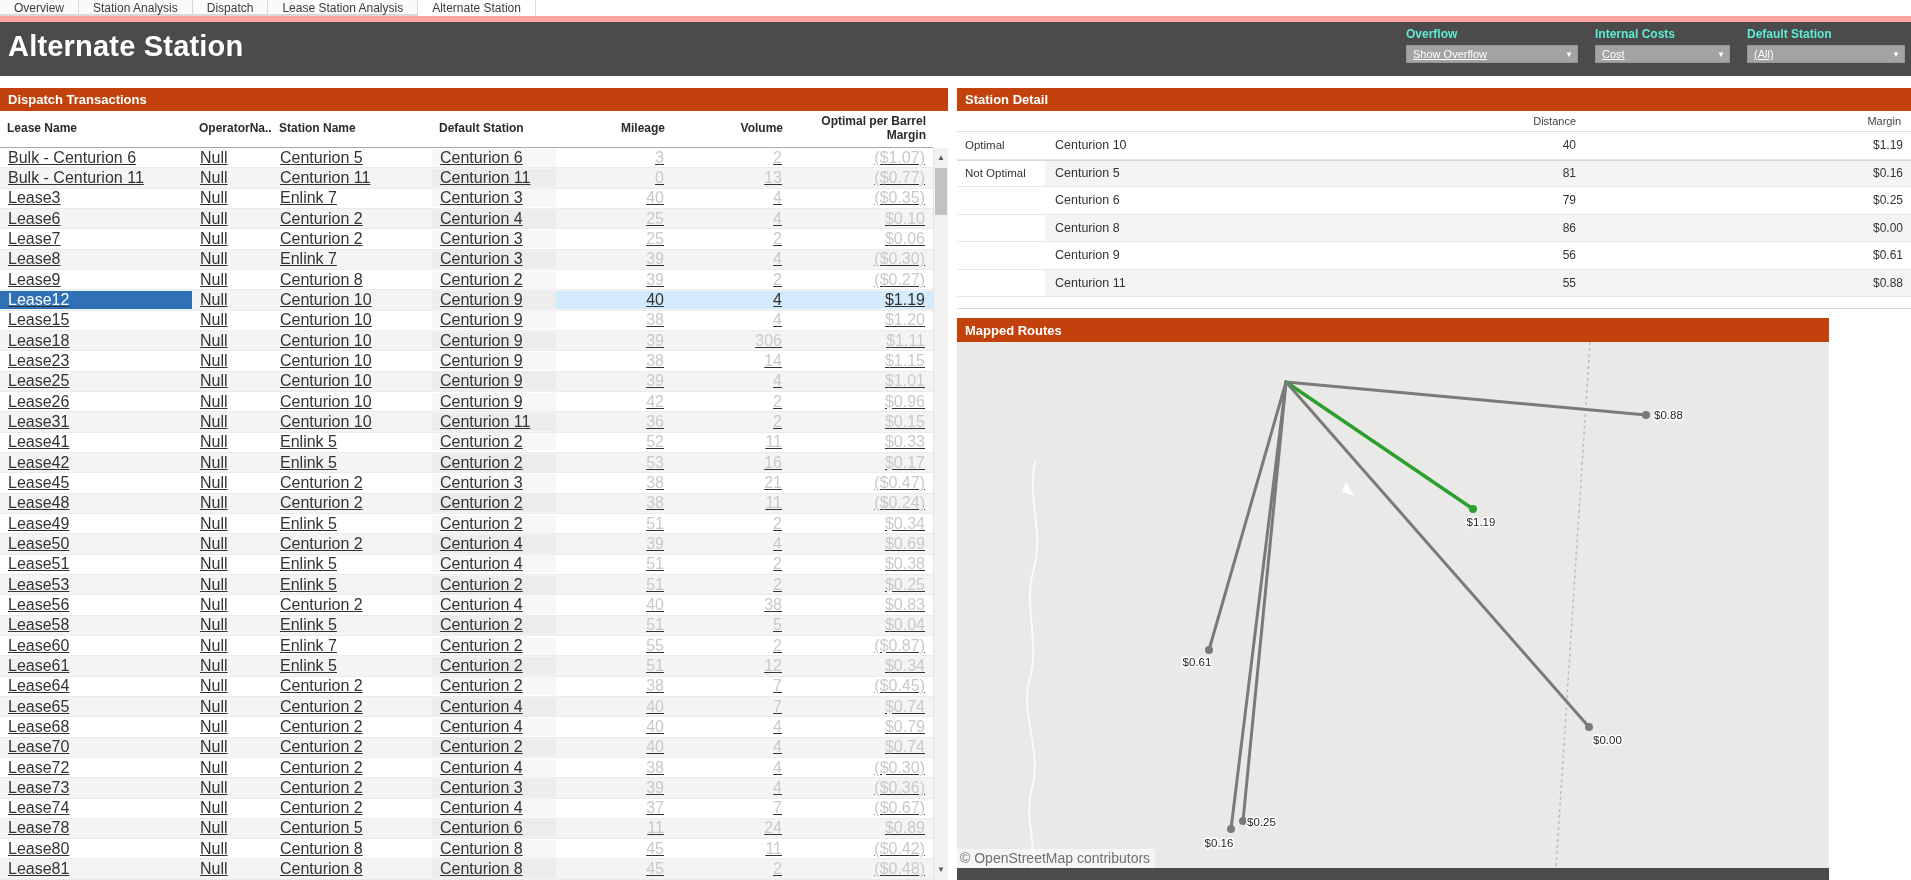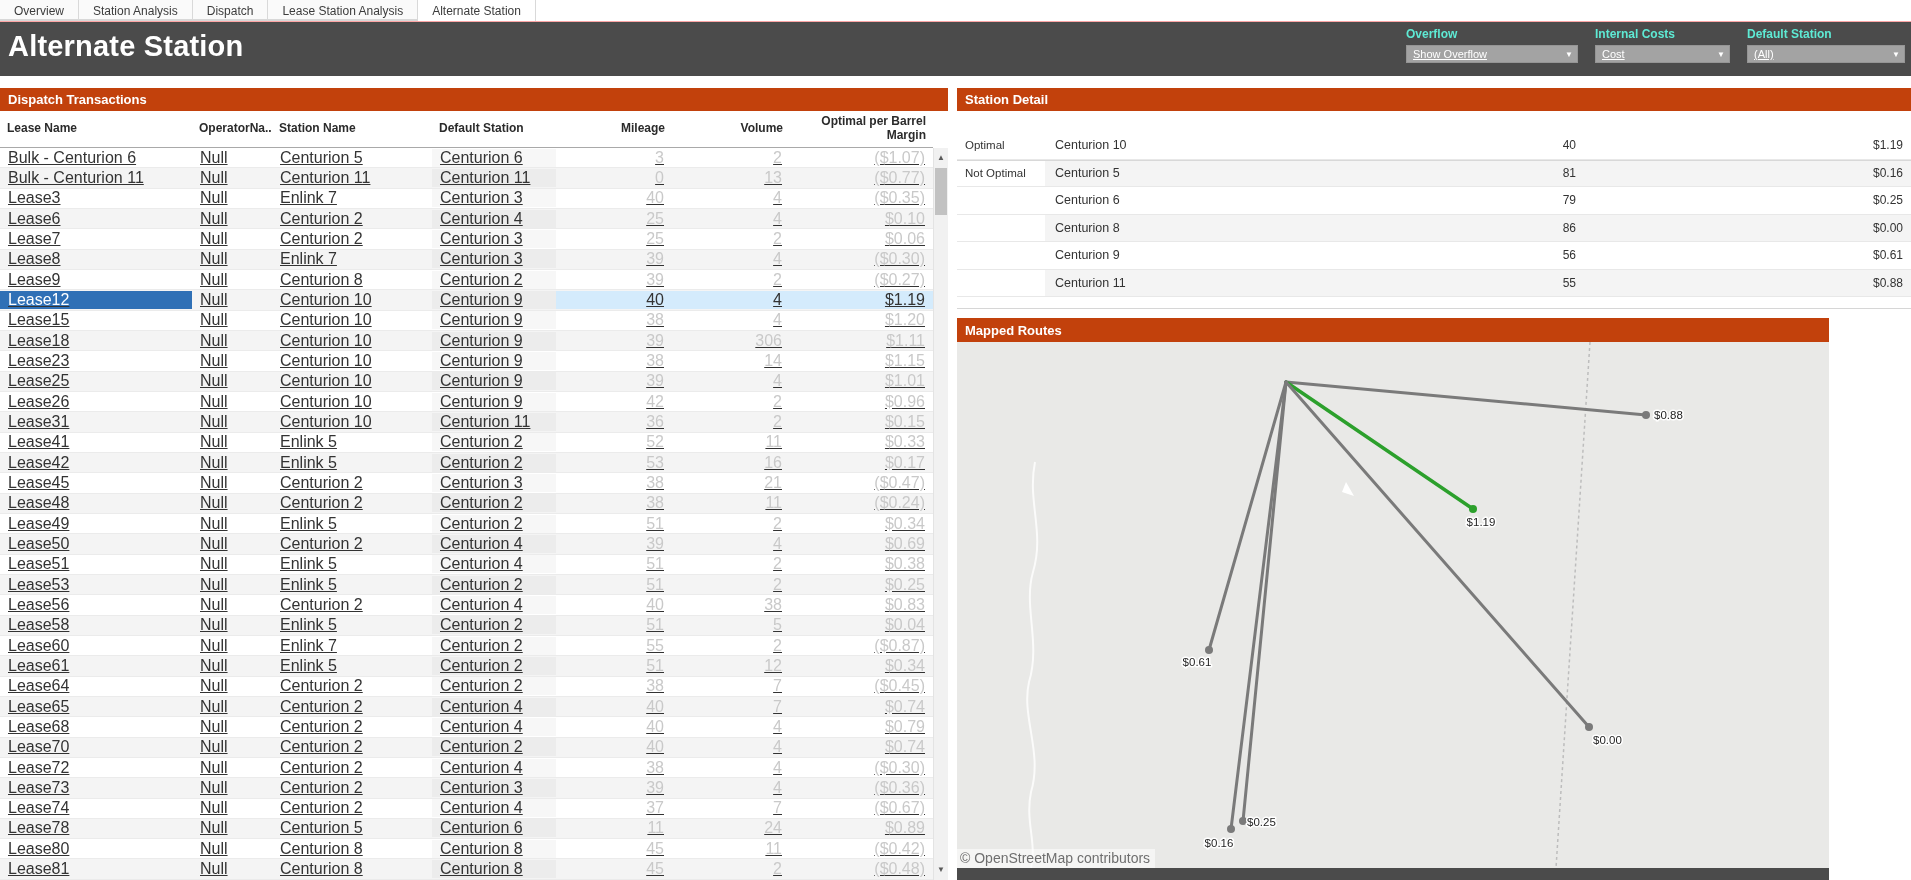--- a/index.html
+++ b/index.html
@@ -1,21 +1,21 @@
 <!DOCTYPE html>
 <html><head>
 <meta charset="utf-8">
 <style>
   * { margin:0; padding:0; box-sizing:border-box; }
   html,body { width:1911px; height:880px; background:#fff; }
   body { font-family:"Liberation Sans", sans-serif; }
   #app { position:relative; width:1911px; height:880px; overflow:hidden; background:#fff; }
 
   
-  .tabbar { position:absolute; top:0; left:0; right:0; height:22px; display:flex; background:#fff; border-bottom:1px solid #fca5a5; }
+  .tabbar { position:absolute; top:0; left:0; right:0; height:22px; display:flex; background:#fff; border-bottom:6px solid #fca5a5; }
   .tab { padding:0 14px; display:flex; align-items:center; font-size:12px; color:#3c3c3c;
          border-right:1px solid #d9d9d9; background:#fafafa; box-shadow:inset 0 -2px 0 #d8d8d8; cursor:default; white-space:nowrap; }
   .tab.active { background:#fff; box-shadow:none; }
 
   
   .banner { position:absolute; top:22px; left:0; right:0; height:54px; background:#4b4b4b; }
   .banner .page-title { position:absolute; left:8px; top:8px; color:#fff; font-size:29px; font-weight:bold; letter-spacing:.2px; }
   .filters { position:absolute; top:4px; right:6px; display:flex; gap:17px; }
   .filter { display:flex; flex-direction:column; }
   .filter:nth-child(1){ width:172px; } .filter:nth-child(2){ width:135px; } .filter:nth-child(3){ width:158px; }
@@ -459,20 +459,26 @@
       </div>
     <div class="vscroll">
       <div class="sarrow up">▲</div>
       <div class="sthumb"></div>
       <div class="sarrow down">▼</div>
     </div>
   </div>
 
   <div id="station-detail">
     <div class="panel-header">Station Detail</div>
+    <div class="sd-head">
+      <div class="h"></div>
+      <div class="h"></div>
+      <div class="h r">Distance</div>
+      <div class="h r">Margin</div>
+    </div>
     <div class="sd-rows" id="sd-rows">
         <div class="sd-row">
           <div class="g">Optimal</div>
           <div class="st">Centurion 10</div>
           <div class="v">40</div>
           <div class="m">$1.19</div>
         </div>
         <div class="sd-row first-not-optimal">
           <div class="g">Not Optimal</div>
           <div class="st band">Centurion 5</div>

